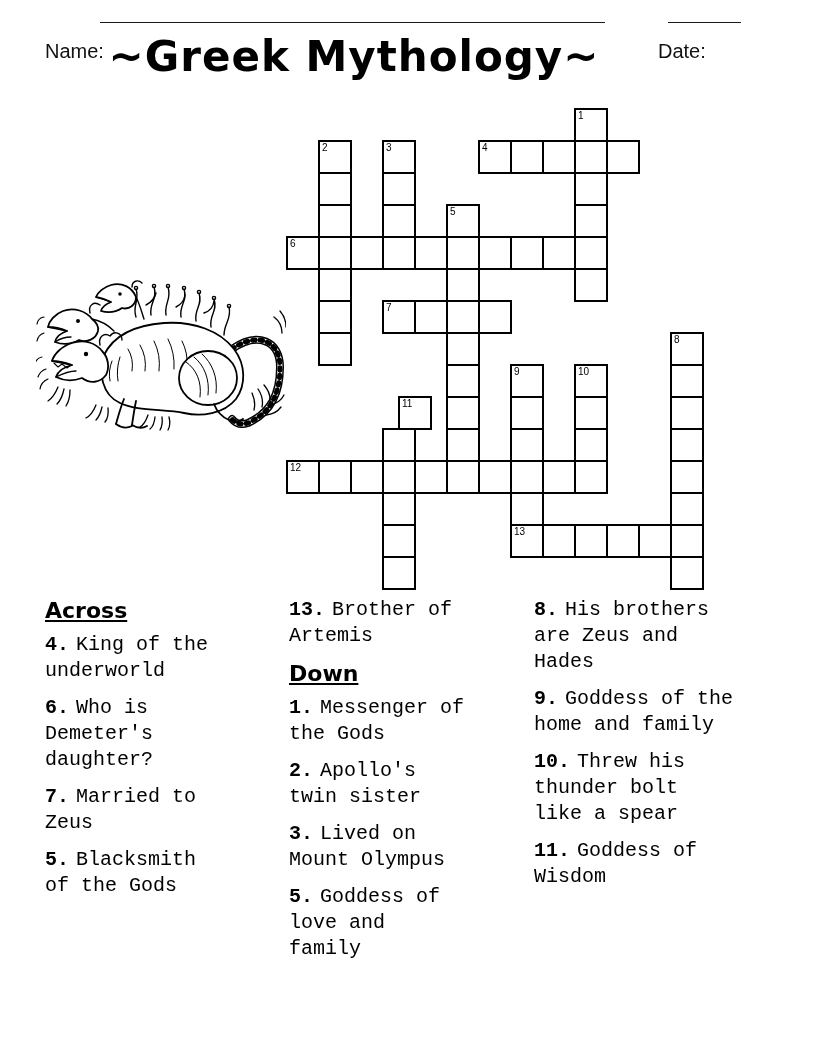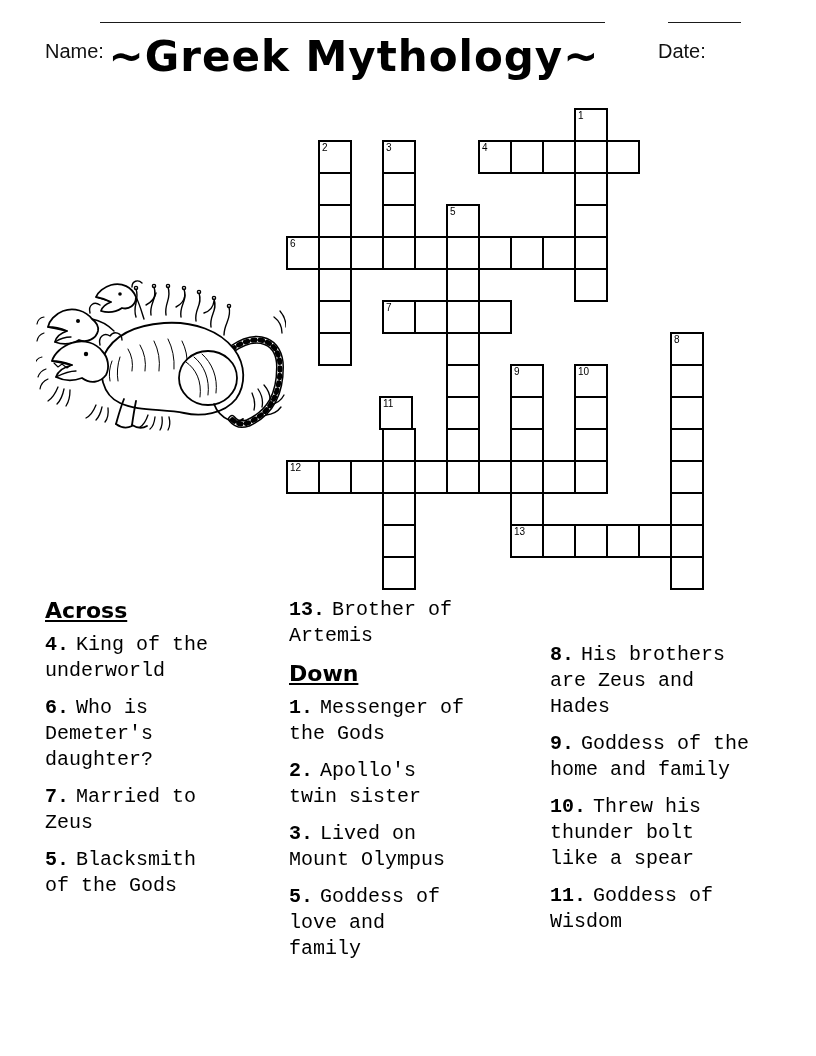--- a/index.html
+++ b/index.html
@@ -32,21 +32,21 @@
   .cellnum{
     position:absolute;top:0px;left:2px;
     font-family:"Liberation Sans",sans-serif;font-size:10px;line-height:11px;color:#000;
   }
   
   .cerberus{position:absolute;left:36px;top:256px;width:250px;height:182px;}
   
   .clues-col{position:absolute;top:597px;font-size:20px;line-height:26px;}
   #col-1{left:45px;width:168px;}
   #col-2{left:289px;width:178px;}
-  #col-3{left:550px;width:200px;margin-top:45px;}
+  #col-3{left:534px;width:200px;}
   .clue-heading{
     font-size:22px;font-weight:700;text-decoration:underline;
     margin:0 0 7px 0;line-height:28px;
   }
   .clue{margin:0 0 11px 0;font-family:Liberation Mono, monospace;}
   .clue-num{font-weight:700;padding-right:7px;}
 </style>
 </head>
 <body>
 
@@ -188,21 +188,21 @@
         <span class="cellnum">8</span>
       </div>
       <div class="cell" style="left: 160px; top: 256px;"></div>
       <div class="cell" style="left: 224px; top: 256px;">
         <span class="cellnum">9</span>
       </div>
       <div class="cell" style="left: 288px; top: 256px;">
         <span class="cellnum">10</span>
       </div>
       <div class="cell" style="left: 384px; top: 256px;"></div>
-      <div class="cell" style="left: 93px; top: 288px;">
+      <div class="cell" style="left: 112px; top: 288px;">
         <span class="cellnum">11</span>
       </div>
       <div class="cell" style="left: 160px; top: 288px;"></div>
       <div class="cell" style="left: 224px; top: 288px;"></div>
       <div class="cell" style="left: 288px; top: 288px;"></div>
       <div class="cell" style="left: 384px; top: 288px;"></div>
       <div class="cell" style="left: 96px; top: 320px;"></div>
       <div class="cell" style="left: 160px; top: 320px;"></div>
       <div class="cell" style="left: 224px; top: 320px;"></div>
       <div class="cell" style="left: 288px; top: 320px;"></div>

